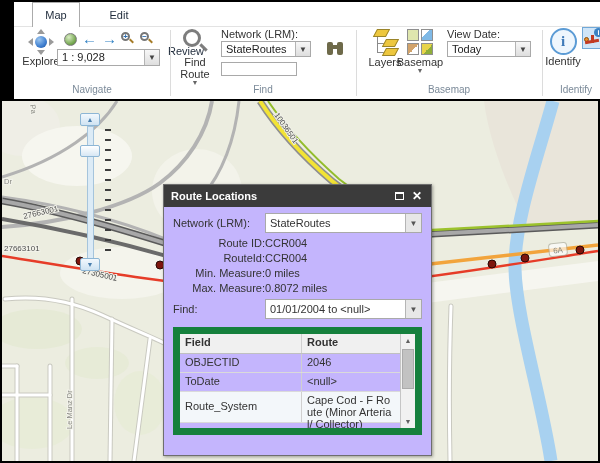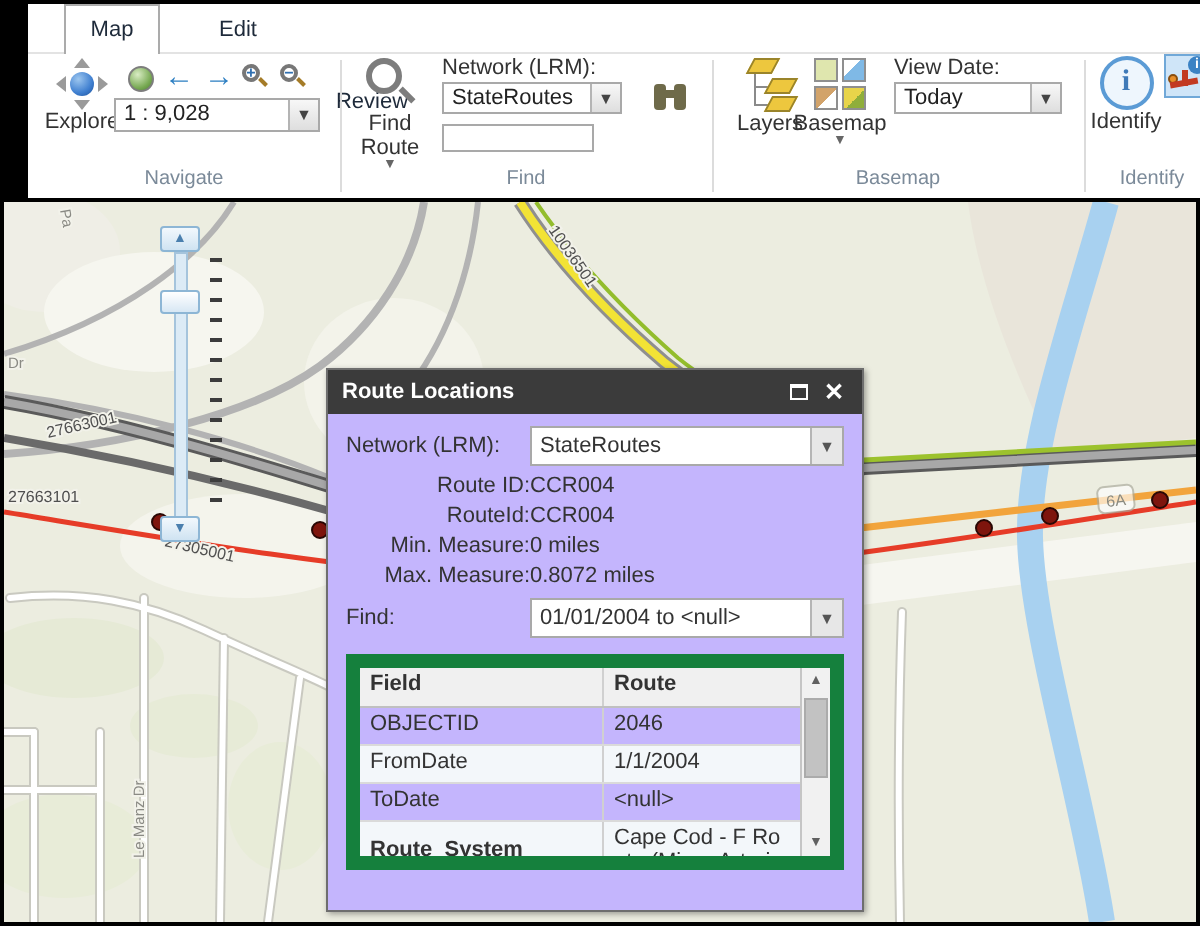--- a/index.html
+++ b/index.html
@@ -360,30 +360,26 @@
         </div>
         <div class="dtable">
           <div class="trow thead">
             <span class="c1">Field</span>
             <span class="c2">Route</span>
           </div>
           <div class="trow r20">
             <span class="c1">OBJECTID</span>
             <span class="c2">2046</span>
           </div>
-          <div class="trow r20 alt">
-            <span class="c1">FromDate</span>
-            <span class="c2">1/1/2004</span>
-          </div>
           <div class="trow r20">
             <span class="c1">ToDate</span>
             <span class="c2">&lt;null&gt;</span>
           </div>
           <div class="trow r32 alt">
-            <span class="c1" style="padding-top:8px;font-weight:bold;">Route_System</span>
+            <span class="c1" style="padding-top:8px;">Route_System</span>
             <span class="c2">Cape Cod - F Route (Minor Arterial/ Collector)</span>
           </div>
           <div class="vscroll">
             <div class="sarrow" style="top:0;">▲</div>
             <div class="sthumb"></div>
             <div class="sarrow" style="bottom:0;">▼</div>
           </div>
         </div>
       </div>
     </div>

